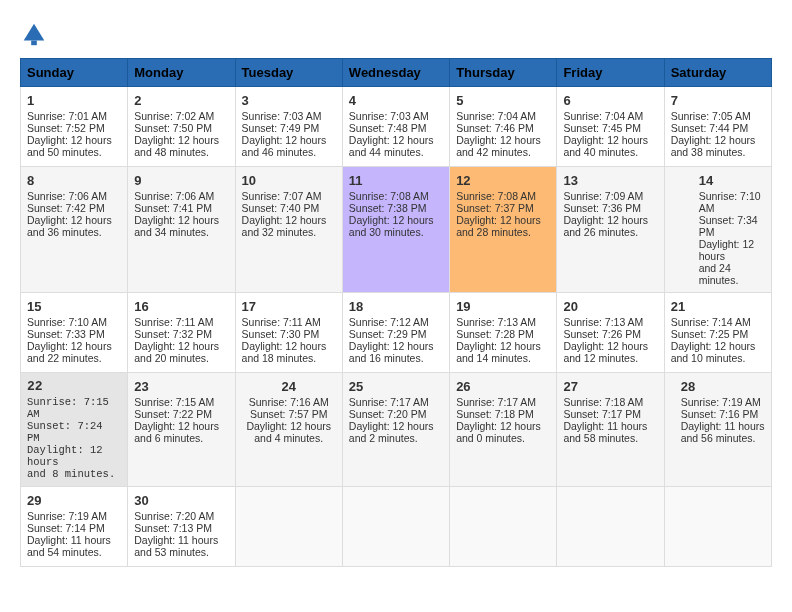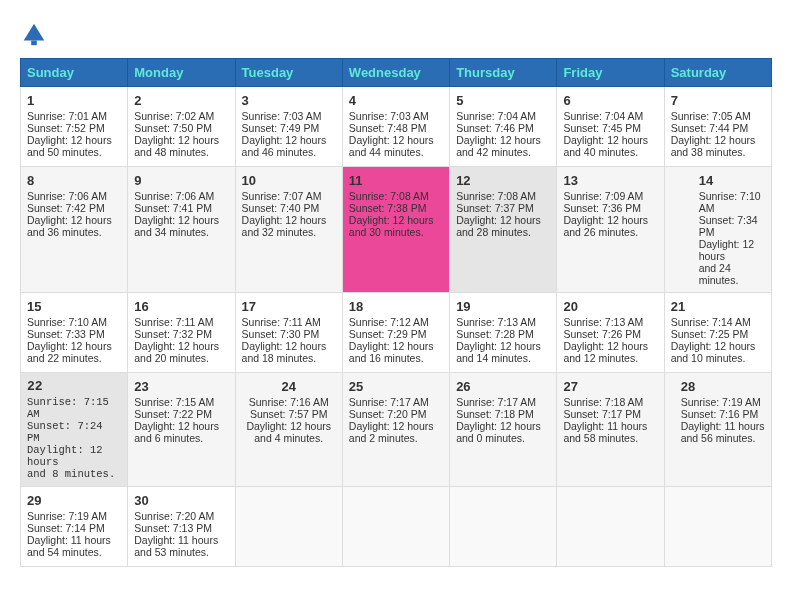--- a/index.html
+++ b/index.html
@@ -46,21 +46,21 @@
       font-size: 14px;
       color: #555;
     }
     table {
       width: 100%;
       border-collapse: collapse;
       table-layout: fixed;
     }
     th {
       background-color: #2a6db5;
-      color: #5eead4;
+      color: #000000;
       text-align: left;
       padding: 6px 6px;
       font-size: 13px;
       font-weight: bold;
       border: 1px solid #1a5a9a;
     }
     td {
       vertical-align: top;
       padding: 6px 6px;
       font-size: 10.5px;
@@ -184,28 +184,28 @@
           <div>Daylight: 12 hours</div>
           <div>and 34 minutes.</div>
         </td>
         <td style="background-color: rgb(245, 245, 245);">
           <span class="day-num">10</span>
           <div>Sunrise: 7:07 AM</div>
           <div>Sunset: 7:40 PM</div>
           <div>Daylight: 12 hours</div>
           <div>and 32 minutes.</div>
         </td>
-        <td style="background-color: #ec4899;">
+        <td style="background-color: #c4b5fd;">
           <span class="day-num">11</span>
           <div>Sunrise: 7:08 AM</div>
           <div>Sunset: 7:38 PM</div>
           <div>Daylight: 12 hours</div>
           <div>and 30 minutes.</div>
         </td>
-        <td style="background-color: #e5e5e5;">
+        <td style="background-color: #fdba74;">
           <span class="day-num">12</span>
           <div>Sunrise: 7:08 AM</div>
           <div>Sunset: 7:37 PM</div>
           <div>Daylight: 12 hours</div>
           <div>and 28 minutes.</div>
         </td>
         <td style="background-color: rgb(245, 245, 245);">
           <span class="day-num">13</span>
           <div>Sunrise: 7:09 AM</div>
           <div>Sunset: 7:36 PM</div>

